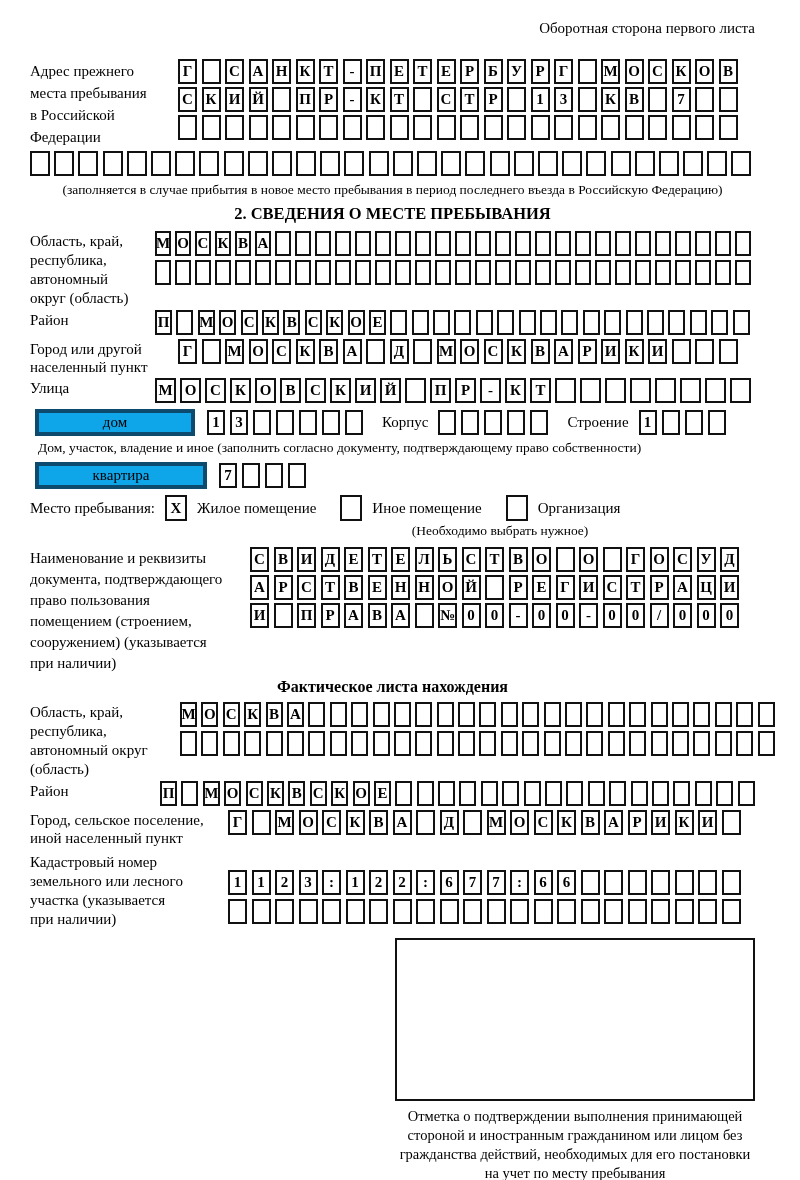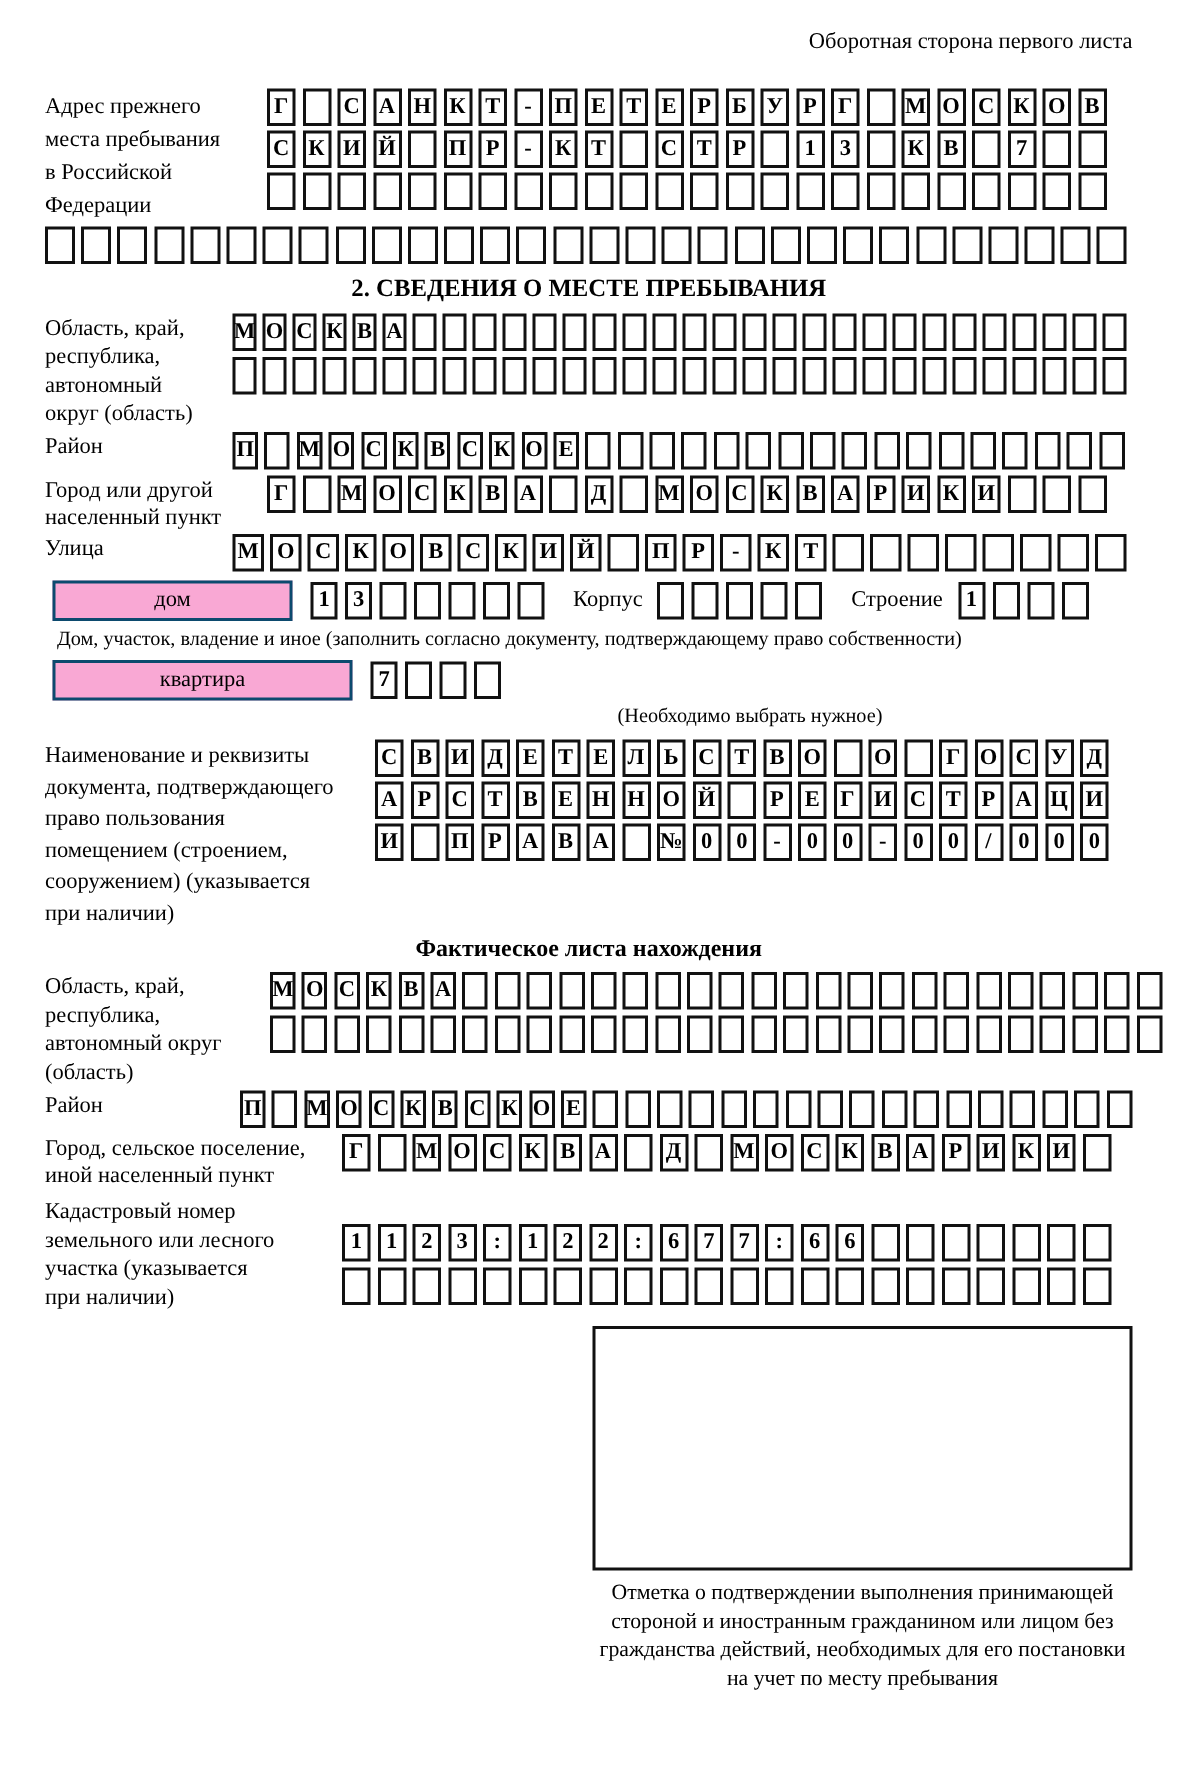--- a/index.html
+++ b/index.html
@@ -31,23 +31,23 @@
 
   .w125 { width:125px; } .w130 { width:130px; } .w148 { width:148px; }
   .w150 { width:150px; } .w198 { width:198px; } .w220 { width:220px; }
 
   .footnote { font-size:13.5px; line-height:17px; }
   .center { text-align:center; }
   .h-bold { font-weight:bold; font-size:16.5px; text-align:center; }
 
   .inline-row { display:flex; align-items:center; }
   .bigbox {
-    border:2px solid #0c4a6e; height:27px; box-sizing:border-box;
+    border:4px solid #0c4a6e; height:27px; box-sizing:border-box;
     display:flex; align-items:center; justify-content:center; font-size:15px;
-    background:#f9a8d4;
+    background:#0ea5e9;
   }
   .inl-label { font-size:15px; margin:0 10px 0 14px; white-space:nowrap; }
 
   .mesto { display:flex; align-items:center; margin-top:6px; }
   .ckbox {
     width:22px; height:26px; border:2px solid #111; box-sizing:border-box;
     display:inline-flex; align-items:center; justify-content:center;
     font-weight:bold; font-size:15px; flex:0 0 auto;
   }
   .opt { font-size:15px; margin-left:10px; margin-right:24px; white-space:nowrap; }
@@ -177,20 +177,21 @@
       <span class="cbox"></span>
       <span class="cbox"></span>
       <span class="cbox"></span>
       <span class="cbox"></span>
       <span class="cbox"></span>
       <span class="cbox"></span>
       <span class="cbox"></span>
       <span class="cbox"></span>
       <span class="cbox"></span>
     </div>
+  <div class="footnote center" style="margin-top:5px;">(заполняется в случае прибытия в новое место пребывания в период последнего въезда в Российскую Федерацию)</div>
 
   <div class="h-bold" style="margin-top:6px;">2. СВЕДЕНИЯ О МЕСТЕ ПРЕБЫВАНИЯ</div>
 
   <div class="field" style="margin-top:7px;">
     <div class="f-label w125">Область, край,<br>республика,<br>автономный<br>округ (область)</div>
     <div class="rows" style="gap:4px;">
       <div class="boxrow bx-b">
           <span class="cbox">М</span>
           <span class="cbox">О</span>
           <span class="cbox">С</span>
@@ -374,29 +375,38 @@
     <div class="boxrow bx-e">
         <span class="cbox">1</span>
         <span class="cbox"></span>
         <span class="cbox"></span>
         <span class="cbox"></span>
       </div>
   </div>
   <div class="footnote" style="margin-top:3px; margin-left:8px;">Дом, участок, владение и иное (заполнить согласно документу, подтверждающему право собственности)</div>
 
   <div class="inline-row" style="margin-top:6px;">
-    <div class="bigbox" style="width:200px; margin-left:5px;">квартира</div>
+    <div class="bigbox" style="width:172px; margin-left:5px;">квартира</div>
     <div class="boxrow bx-e" style="margin-left:12px;">
         <span class="cbox">7</span>
         <span class="cbox"></span>
         <span class="cbox"></span>
         <span class="cbox"></span>
       </div>
   </div>
 
+  <div class="mesto">
+    <span style="font-size:15px; margin-right:10px; white-space:nowrap;">Место пребывания:</span>
+    <span class="ckbox">X</span>
+    <span class="opt">Жилое помещение</span>
+    <span class="ckbox"></span>
+    <span class="opt">Иное помещение</span>
+    <span class="ckbox"></span>
+    <span class="opt">Организация</span>
+  </div>
   <div class="hint">(Необходимо выбрать нужное)</div>
 
   <div class="field" style="margin-top:8px;">
     <div class="f-label w220" style="line-height:21px;">Наименование и реквизиты<br>документа, подтверждающего<br>право пользования<br>помещением (строением,<br>сооружением) (указывается<br>при наличии)</div>
     <div class="rows">
       <div class="boxrow bx-a">
           <span class="cbox">С</span>
           <span class="cbox">В</span>
           <span class="cbox">И</span>
           <span class="cbox">Д</span>

